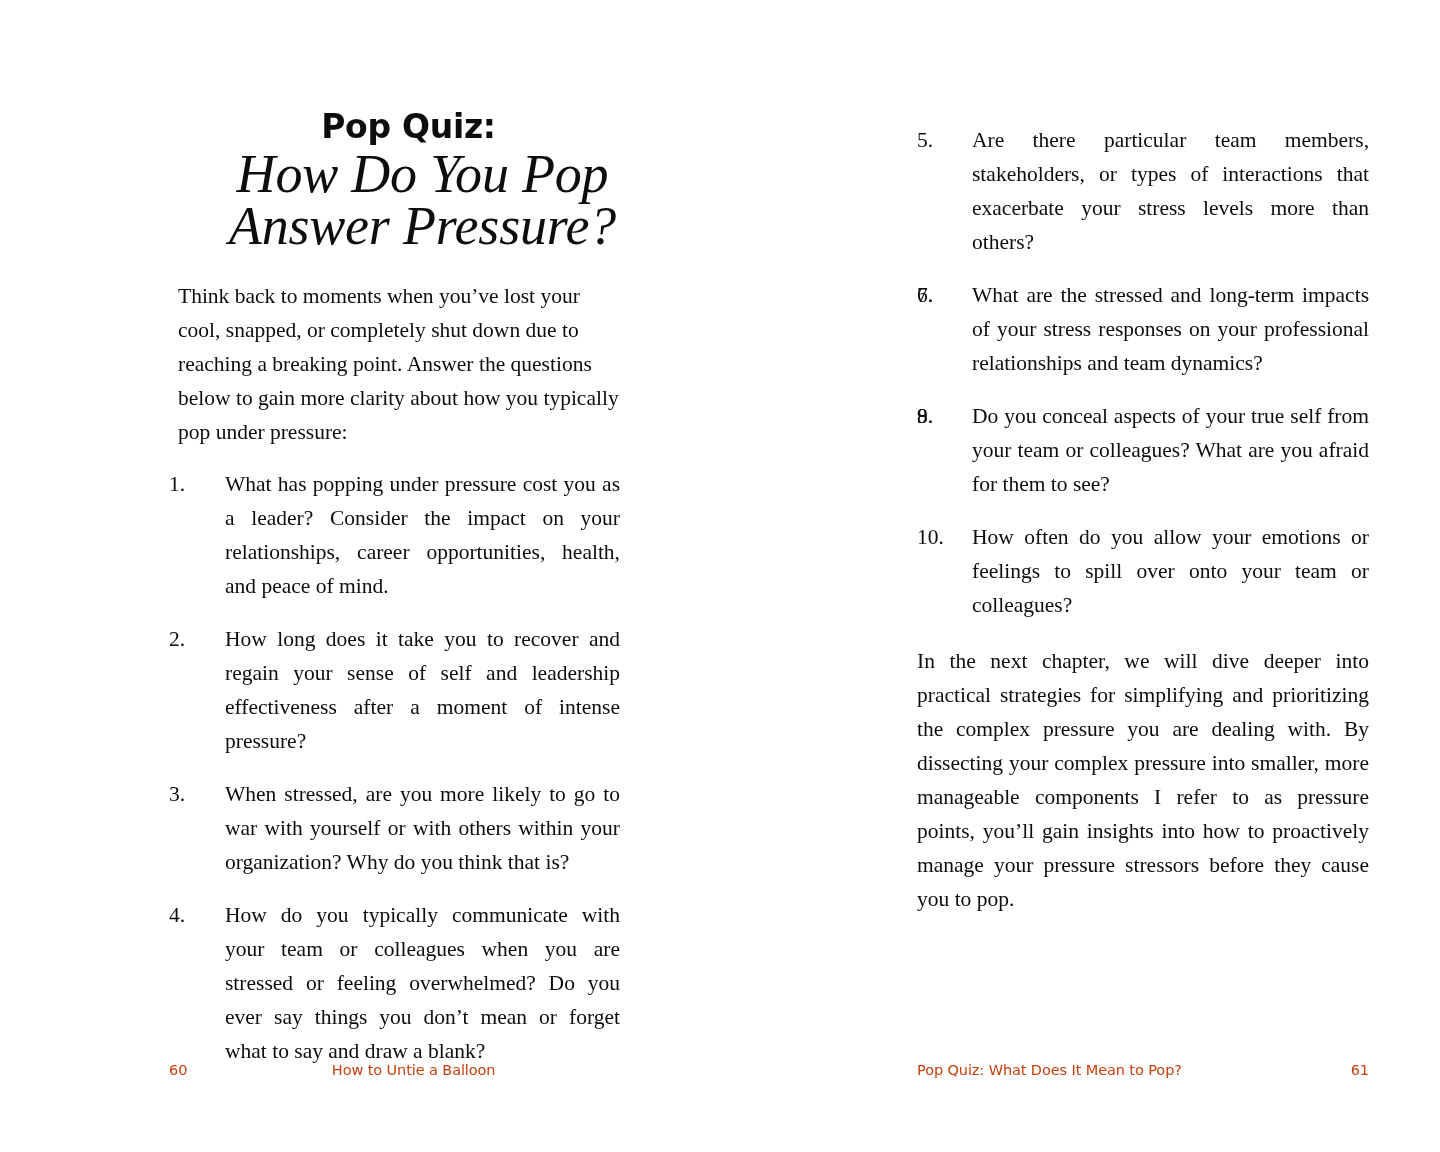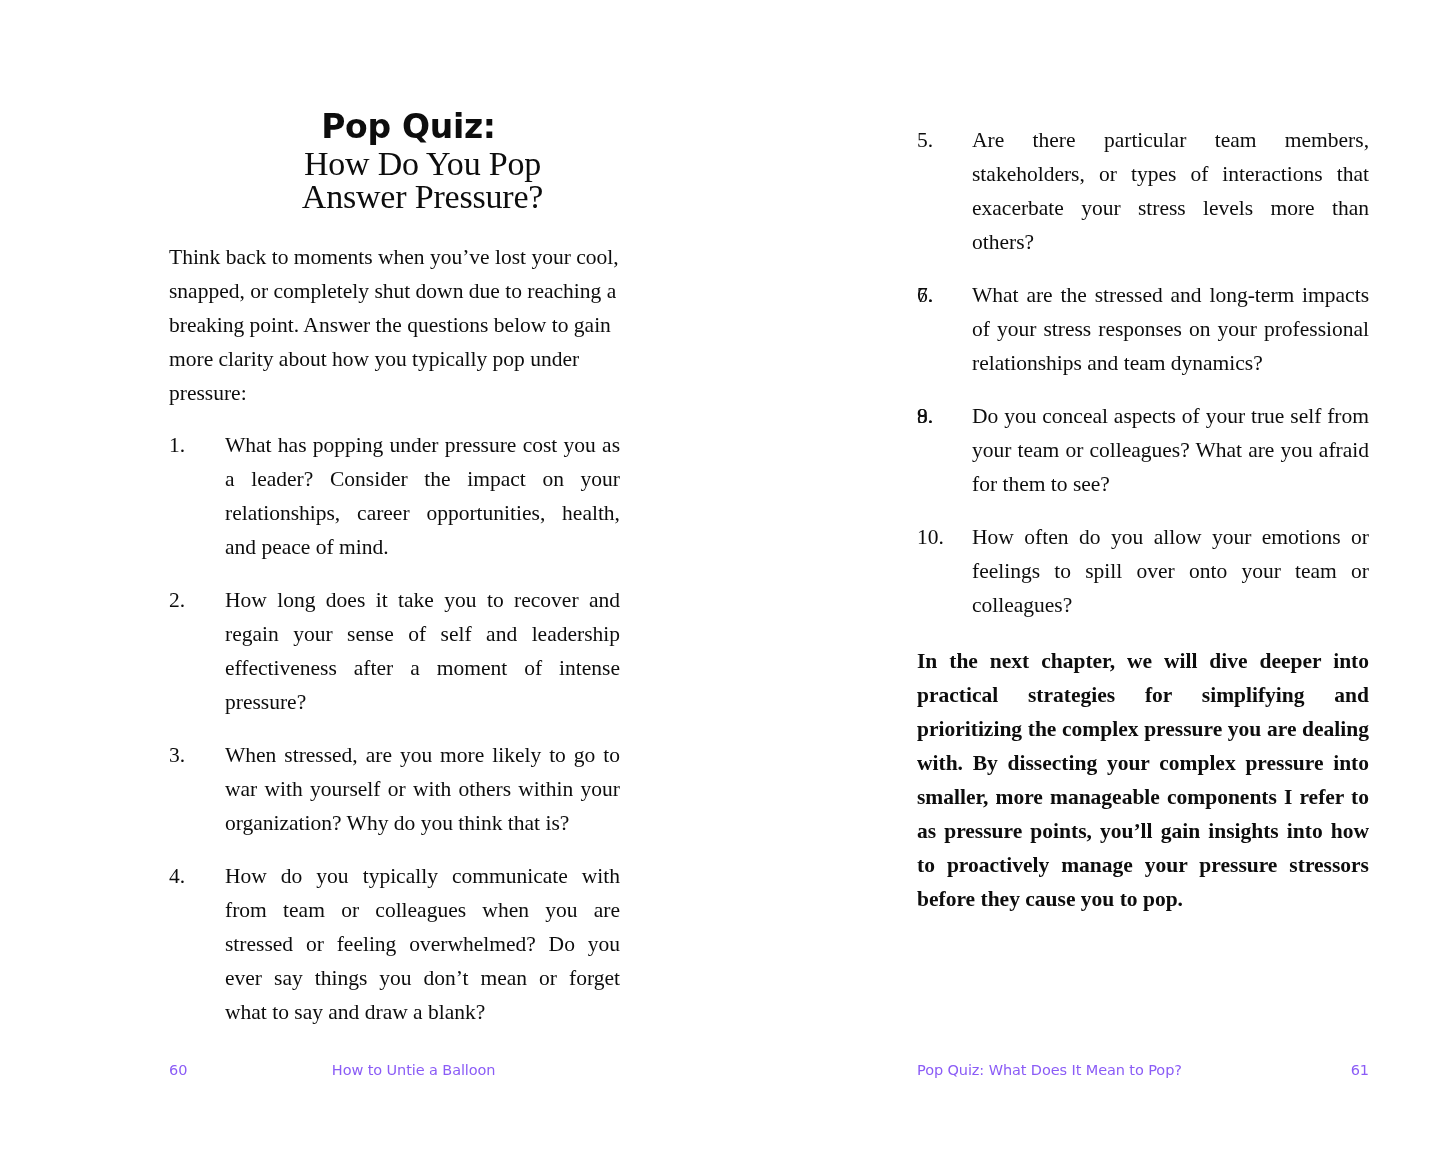--- a/index.html
+++ b/index.html
@@ -52,44 +52,46 @@
     font-family: "DejaVu Sans", "Liberation Sans", sans-serif;
     font-weight: 700;
     font-size: 33px;
     line-height: 1.06;
     letter-spacing: -0.3px;
     display: block;
     margin-bottom: 3px;
   }
   .title-main {
     font-family: "Liberation Serif", "DejaVu Serif", serif;
+    font-style: italic;
     font-weight: 400;
-    font-size: 34px;
+    font-size: 54px;
     line-height: 0.97;
     display: block;
     letter-spacing: -0.2px;
   }
   .title-main .tl {
     display: block;
     white-space: nowrap;
   }
 
   
   .body-para {
     font-size: 21.5px;
     line-height: 34px;
     text-align: justify;
     text-justify: inter-word;
     margin: 0 0 18px 0;
     hyphens: none;
   }
-  .body-para.last { margin-bottom: 14px; font-weight: bold; }
+  .body-para.last { margin-bottom: 14px; }
 
   .intro-para {
     text-align: left;
+    margin-left: 9px;
   }
 
   
   .qlist {
     list-style: none;
     margin: 18px 0 0 0;
     padding: 0;
   }
   .qlist li {
     position: relative;
@@ -121,21 +123,21 @@
 
   
   .footer {
     position: absolute;
     bottom: 0;
     left: 0;
     right: 0;
     height: 40px;
     font-family: "DejaVu Sans", "Liberation Sans", sans-serif;
     font-size: 14.5px;
-    color: #8b5cf6;
+    color: #c2410c;
     letter-spacing: -0.1px;
   }
   .page-left .footer {
     left: 85px;
     width: 507px;
     bottom: 62px;
     display: flex;
     align-items: center;
   }
   .page-right .footer {
@@ -183,21 +185,21 @@
         <li>
           <span class="num">2.</span>
           <span class="qtext">How long does it take you to recover and regain your sense of self and leadership effectiveness after a moment of intense pressure?</span>
         </li>
         <li>
           <span class="num">3.</span>
           <span class="qtext">When stressed, are you more likely to go to war with yourself or with others within your organization? Why do you think that is?</span>
         </li>
         <li>
           <span class="num">4.</span>
-          <span class="qtext">How do you typically communicate with from team or colleagues when you are stressed or feeling overwhelmed? Do you ever say things you don’t mean or forget what to say and draw a blank?</span>
+          <span class="qtext">How do you typically communicate with your team or colleagues when you are stressed or feeling overwhelmed? Do you ever say things you don’t mean or forget what to say and draw a blank?</span>
         </li>
       </ol>
 
     </div>
 
     <div class="footer">
       <span class="folio">60</span>
       <span class="runhead">How to Untie a Balloon</span>
     </div>
   </div>

